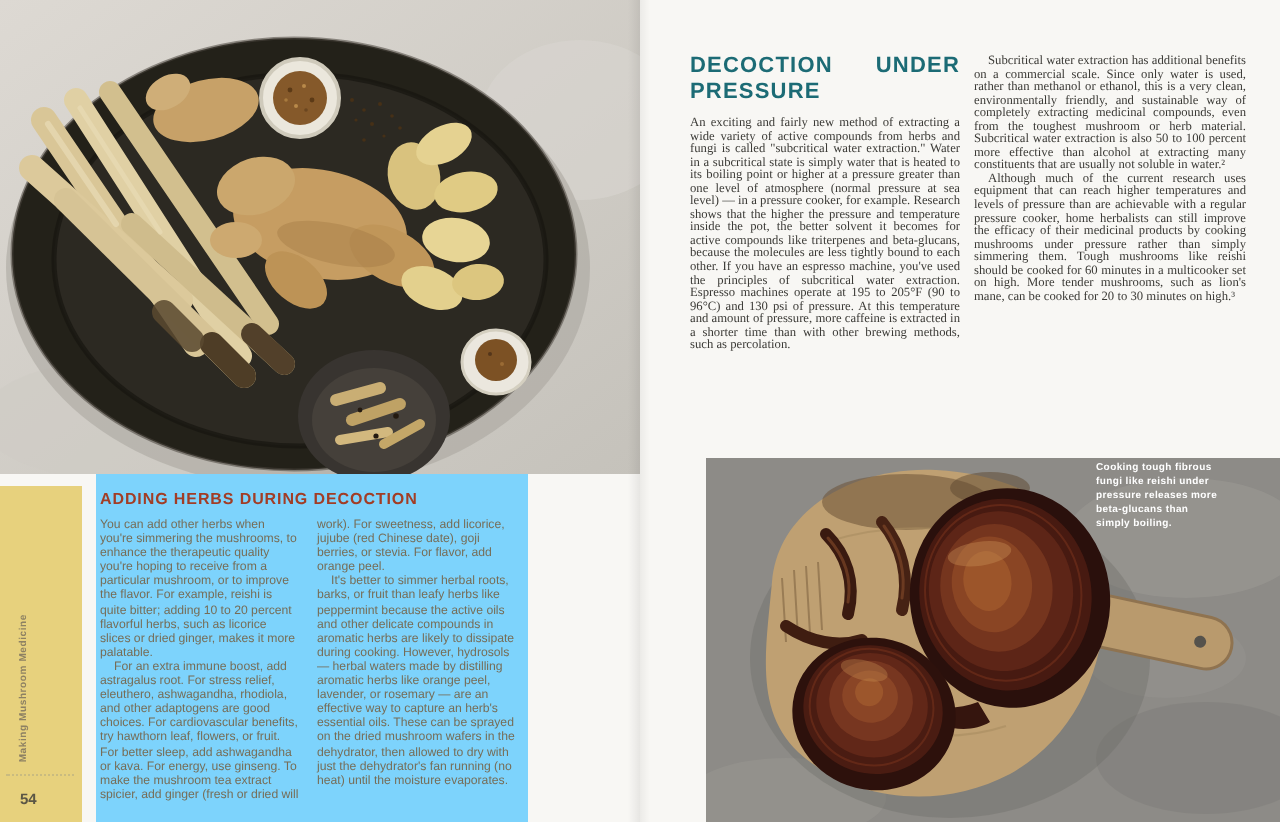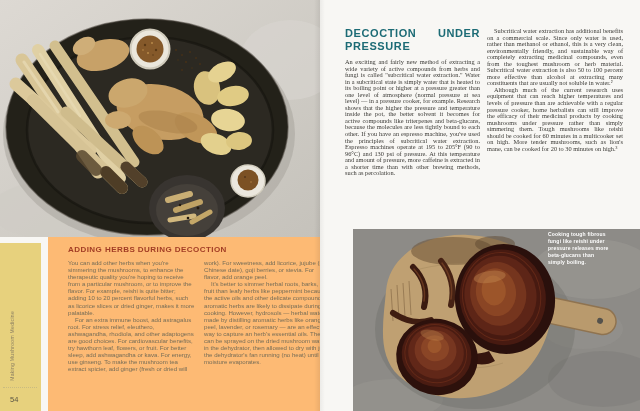--- a/index.html
+++ b/index.html
@@ -15,31 +15,31 @@
   .photoL { position:absolute; left:0; top:0; width:320px; height:237px; }
   .photoL svg { display:block; }
 
   
   .gutterL { position:absolute; right:0; top:0; width:6px; height:411px;
              background:linear-gradient(to right, rgba(0,0,0,0), rgba(0,0,0,0.07)); z-index:5; }
   .gutterR { position:absolute; left:0; top:0; width:5px; height:411px;
              background:linear-gradient(to right, rgba(0,0,0,0.05), rgba(0,0,0,0)); z-index:5; }
 
   
-  .box { position:absolute; left:48px; top:237px; width:304px; height:174px;
-         background:#fdba74; padding:8px 6px 0 20px; }
+  .box { position:absolute; left:48px; top:237px; width:216px; height:174px;
+         background:#7dd3fc; padding:8px 6px 0 2px; }
   .box-title { font-size:8px; font-weight:bold; letter-spacing:0.45px;
                color:#a23d25; margin-bottom:5px; white-space:nowrap; }
   .box-cols { display:flex; gap:9px; }
   .bcol { width:127px; font-size:6.1px; line-height:7.1px; color:#766d57; }
   .bcol p { margin:0; }
   p.ind { text-indent:7px; }
 
   
-  .spine { position:absolute; left:0; top:243px; width:41px; height:168px; background:#e7d17d; }
+  .spine { position:absolute; left:0; top:243px; width:41px; height:168px; background:#e7d17d;font-weight:bold; }
   .spine-label { position:absolute; left:9px; bottom:30px; writing-mode:vertical-rl;
                  transform:rotate(180deg); font-size:5px; letter-spacing:0.3px; color:#8d8163; }
   .spine-rule { position:absolute; left:3px; bottom:23px; width:34px; border-top:1px dotted #c9bb80; }
   .pagenum { position:absolute; left:10px; bottom:7px; font-size:7.5px; color:#5b5645; }
 
   
   .article-title { font-family:"Liberation Sans", sans-serif; font-size:11px; line-height:13px;
                    font-weight:bold; letter-spacing:0.6px; color:#1c6b75; margin-bottom:6px; }
   .article-col { position:absolute; font-family:"Liberation Serif", serif; font-size:6.35px;
                  line-height:6.55px; color:#3b3a36; text-align:justify; }

